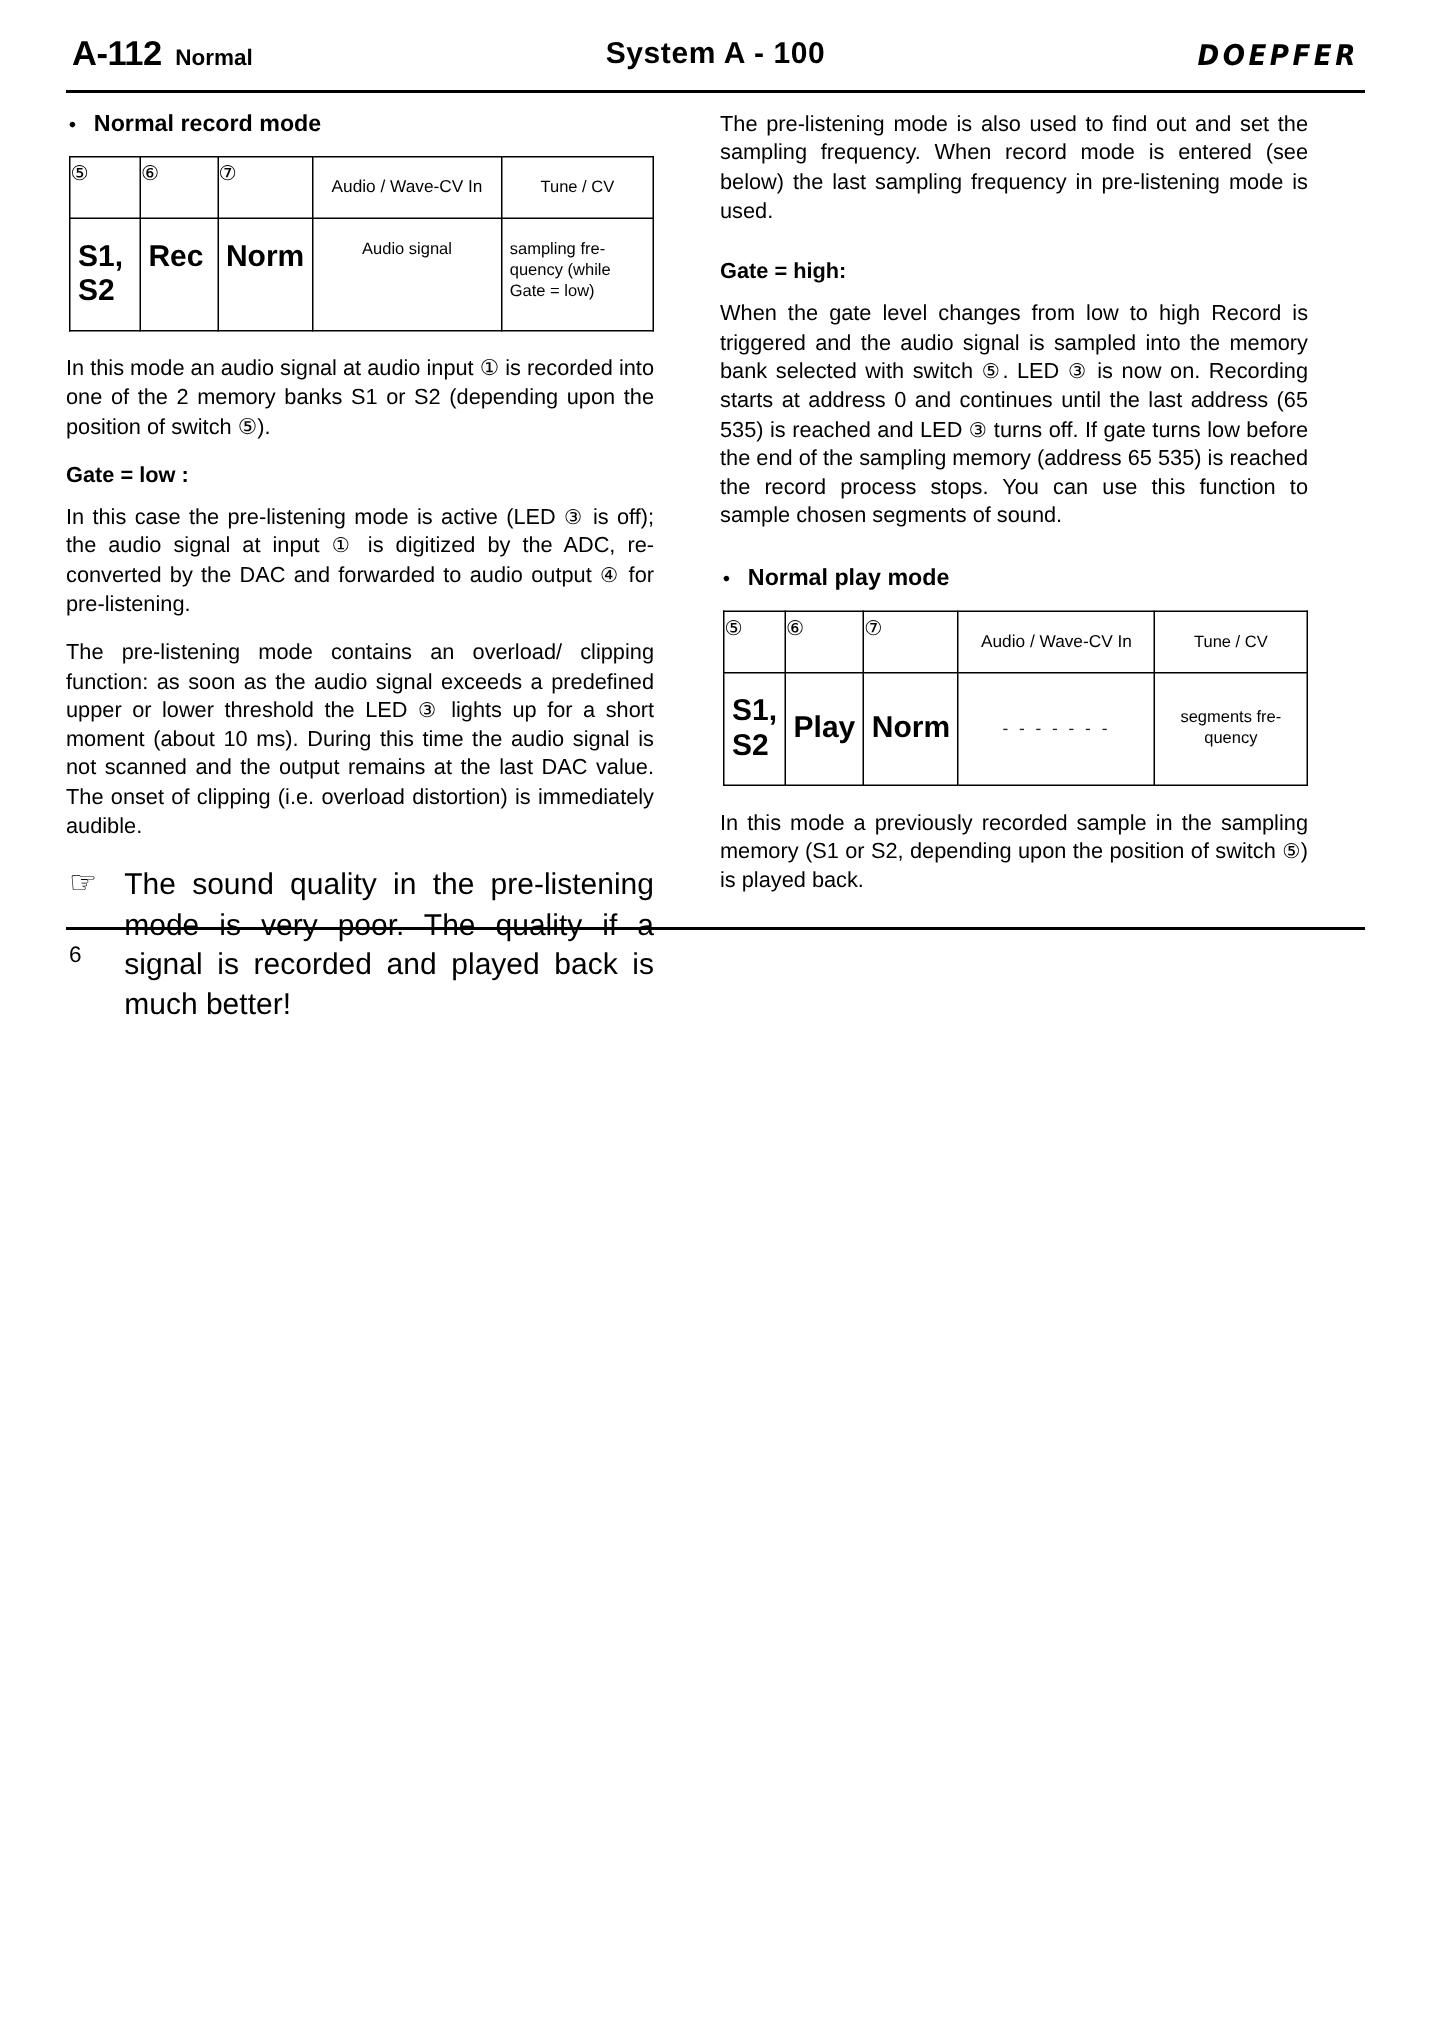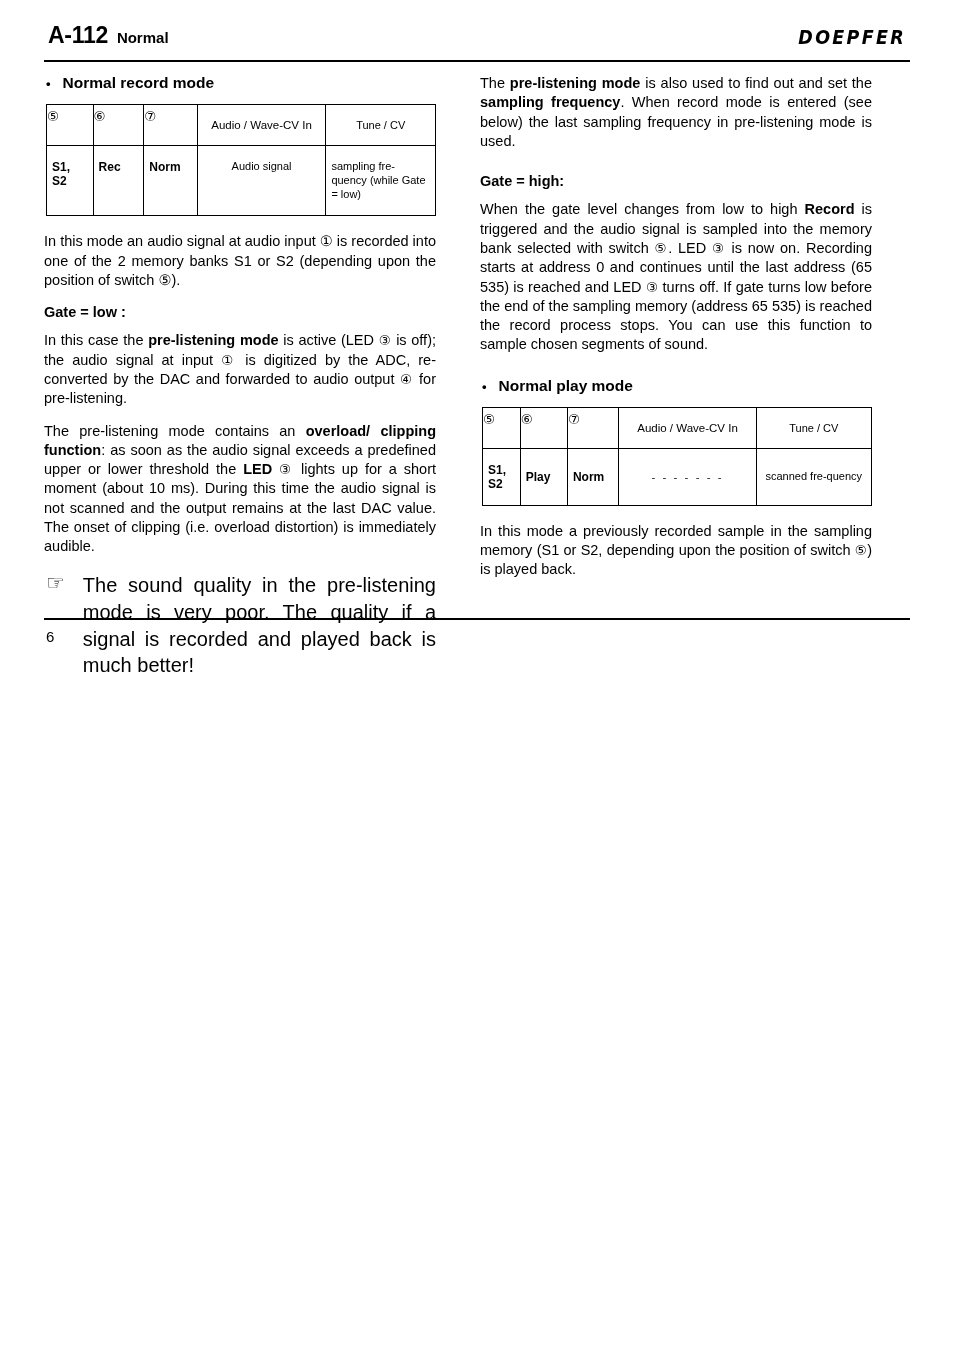--- a/index.html
+++ b/index.html
@@ -96,21 +96,21 @@
   p {
     margin: 0 0 13px 0;
     font-size: 14.5px;
     line-height: 1.33;
     text-align: justify;
   }
   .sub-bold {
     font-weight: bold;
     margin-bottom: 9px;
   }
-  b { font-weight: bold; margin-top: 31px; }
+  b { font-weight: normal; margin-top: 31px; }
   .circ {
     font-family: "DejaVu Sans", sans-serif;
     font-size: 13.5px;
   }
   
   table.modes {
     border-collapse: collapse;
     margin: 0 0 16px 2px;
     background: #fff;
   }
@@ -133,21 +133,21 @@
     text-align: center !important;
     white-space: nowrap;
   }
   .t-hdr-tune {
     font-size: 11px;
     font-weight: bold;
     text-align: center !important;
   }
   .t-bold {
     font-weight: bold !important;
-    font-size: 12px;
+    font-size: 20px;
   }
   .t-small {
     font-size: 11px;
     line-height: 1.25;
   }
   .t-center { text-align: center !important; }
   .t-mid { vertical-align: middle !important; margin-top: 10px; }
   
   .tbl1 .c1 { width: 48px; }
   .tbl1 .c2 { width: 52px; }
@@ -202,20 +202,21 @@
 </head>
 <body>
 
 <div class="page">
 
   <div class="header">
     <div class="hdr-left">
       <span class="hdr-code">A-112</span>
       <span class="hdr-sub">Normal</span>
     </div>
+    <div class="hdr-center">System  A - 100</div>
     <div class="hdr-right">DOEPFER</div>
   </div>
   <hr class="rule">
 
   <div class="columns">
 
     <div class="col">
 
       <div class="bullet-head">
         <span class="bullet-dot">•</span>
@@ -276,21 +277,21 @@
           <th class="c2 t-hdr-circ">⑥</th>
           <th class="c3 t-hdr-circ">⑦</th>
           <th class="c4 t-hdr-audio">Audio / Wave-CV In</th>
           <th class="c5 t-hdr-tune">Tune / CV</th>
         </tr>
         <tr>
           <td class="t-bold">S1, S2</td>
           <td class="t-bold t-mid">Play</td>
           <td class="t-bold t-mid">Norm</td>
           <td class="dashes t-center t-mid">- - - - - - -</td>
-          <td class="t-small t-center t-mid">scanned fre-quency</td>
+          <td class="t-small t-center t-mid">segments fre-quency</td>
         </tr>
       </tbody>
         </table>
 
       <p>In this mode a previously recorded sample in the sampling memory (S1 or S2, depending upon the position of switch <span class="circ">⑤</span>) is played back.</p>
 
     </div>
   </div>
 
   <div class="footer-rule"></div>

